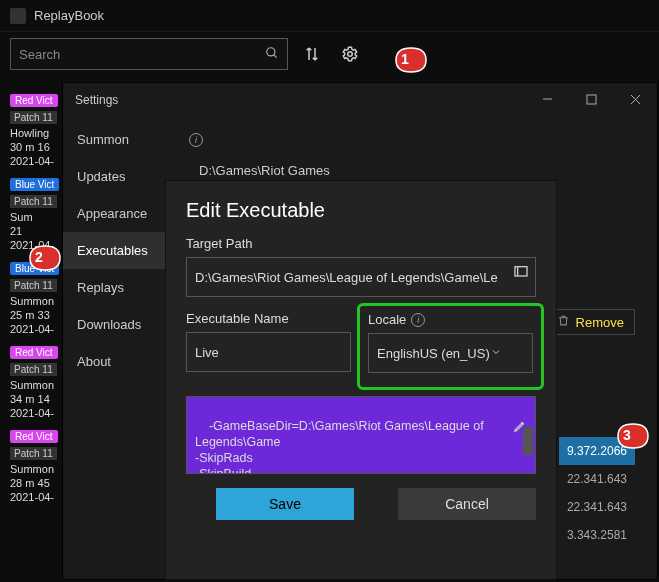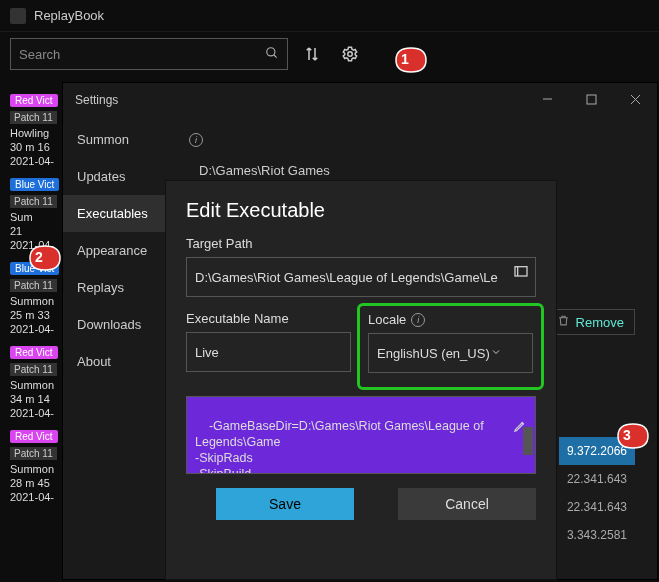--- a/index.html
+++ b/index.html
@@ -30,21 +30,21 @@
   .swin-controls div { width: 44px; height: 32px; display: flex; align-items: center; justify-content: center; color: #aaa; }
 
   .settings-body { display: flex; height: calc(100% - 34px); }
   .settings-nav { width: 108px; background: #1a1a1a; padding-top: 4px; }
   .nav-item { padding: 11px 14px; font-size: 13px; color: #ccc; cursor: pointer; }
   .nav-item.active { background: #2f2f2f; color: #fff; }
   .settings-content { flex: 1; padding: 16px 18px; color: #ccc; position: relative; }
   .section-h { font-size: 15px; margin-bottom: 10px; display:flex; align-items:center; gap:6px; }
   .folder-line { padding: 6px 10px; font-size: 13px; color: #ccc; }
 
-  .remove-btn { position: absolute; right: 22px; top: 192px; display: flex; align-items: center; gap:6px; color:#5eead4; font-size:13px; border:1px solid #444; padding:4px 10px;}
+  .remove-btn { position: absolute; right: 22px; top: 192px; display: flex; align-items: center; gap:6px; color:#fde047; font-size:13px; border:1px solid #444; padding:4px 10px;}
 
   .version-list { position: absolute; right: 22px; top: 320px; text-align: right; }
   .ver { font-size: 12px; color: #aaa; padding: 7px 8px; }
   .ver.hl { background: #1d6fa5; color: #fff; }
 
   
   .dialog { position: absolute; left: 165px; top: 180px; width: 392px; height: 400px; background: #232323; border: 1px solid #111; padding: 18px 20px; }
   .dlg-title { font-size: 20px; font-weight: 400; color: #fff; margin-bottom: 14px; }
   .lbl { font-size: 13px; color: #ddd; margin-bottom: 6px; display:flex; align-items:center; gap:5px;}
   .input { width: 100%; height: 40px; border: 1px solid #555; background: #232323; color: #ddd; padding: 0 30px 0 8px; font-size: 13px; margin-bottom: 14px; position: relative; display:flex; align-items:center; }
@@ -153,22 +153,22 @@
         <svg width="11" height="11" stroke="#aaa" stroke-width="1">
           <line x1="1" y1="1" x2="10" y2="10"></line>
           <line x1="10" y1="1" x2="1" y2="10"></line>
         </svg>
       </div>
   </div>
   <div class="settings-body">
     <div class="settings-nav">
       <div class="nav-item">Summon</div>
       <div class="nav-item">Updates</div>
+      <div class="nav-item">Appearance</div>
       <div class="nav-item active">Executables</div>
-      <div class="nav-item">Appearance</div>
       <div class="nav-item">Replays</div>
       <div class="nav-item">Downloads</div>
       <div class="nav-item">About</div>
     </div>
     <div class="settings-content">
       <div class="section-h">
         <span class="info-circ">i</span>
       </div>
       <div class="folder-line">D:\Games\Riot Games</div>
 

